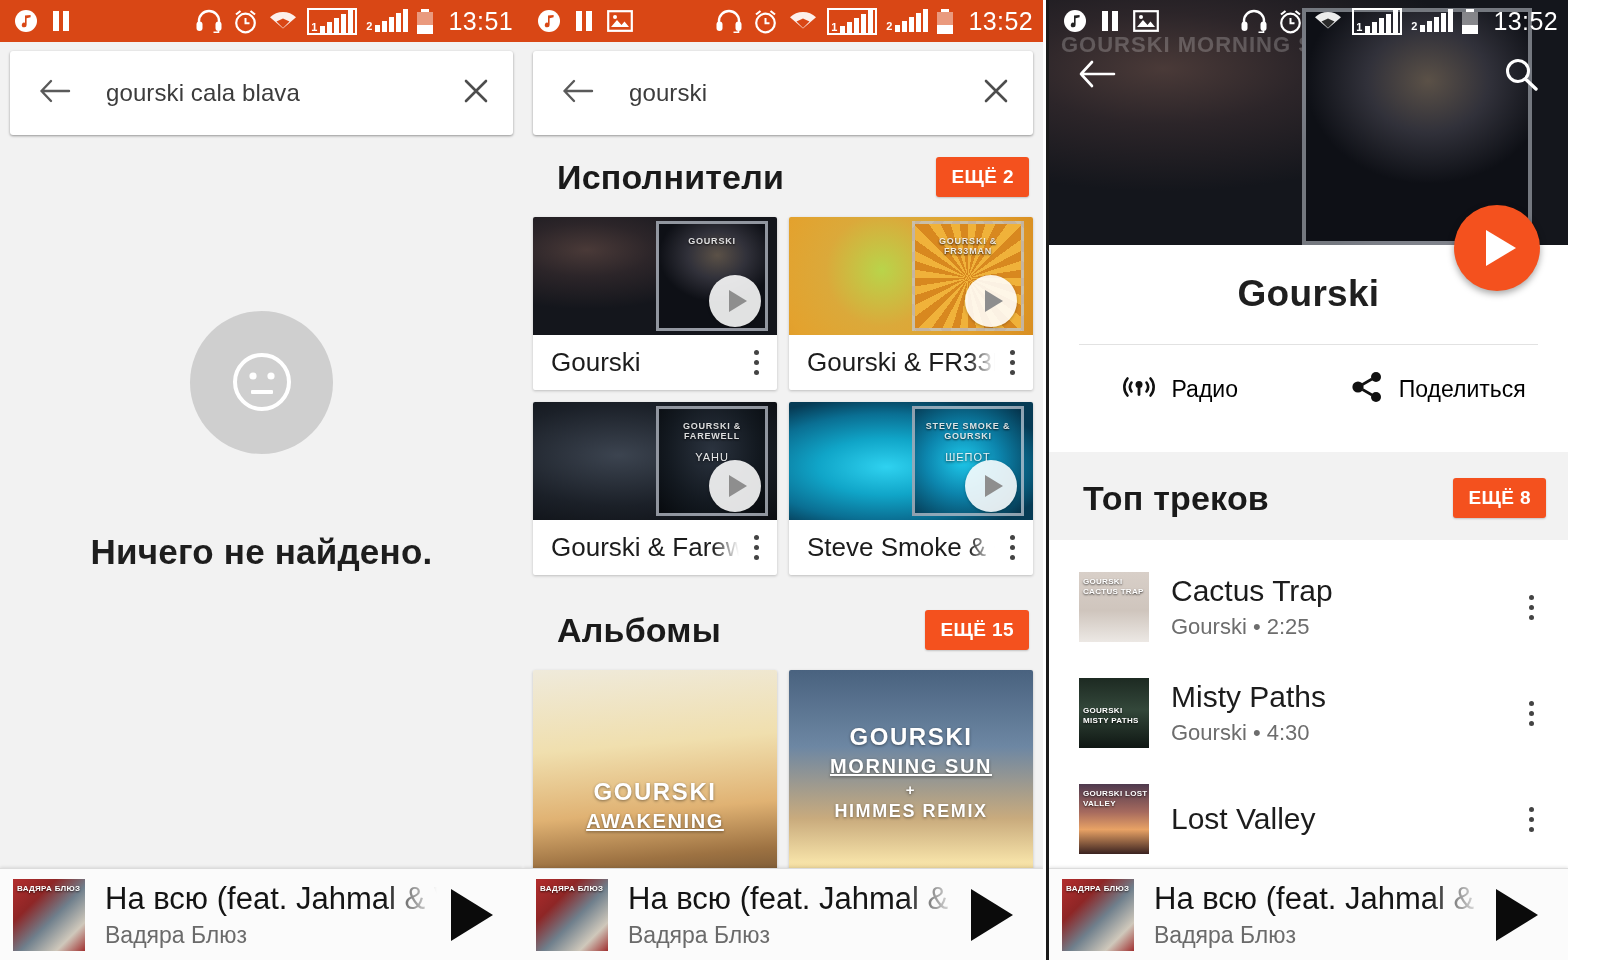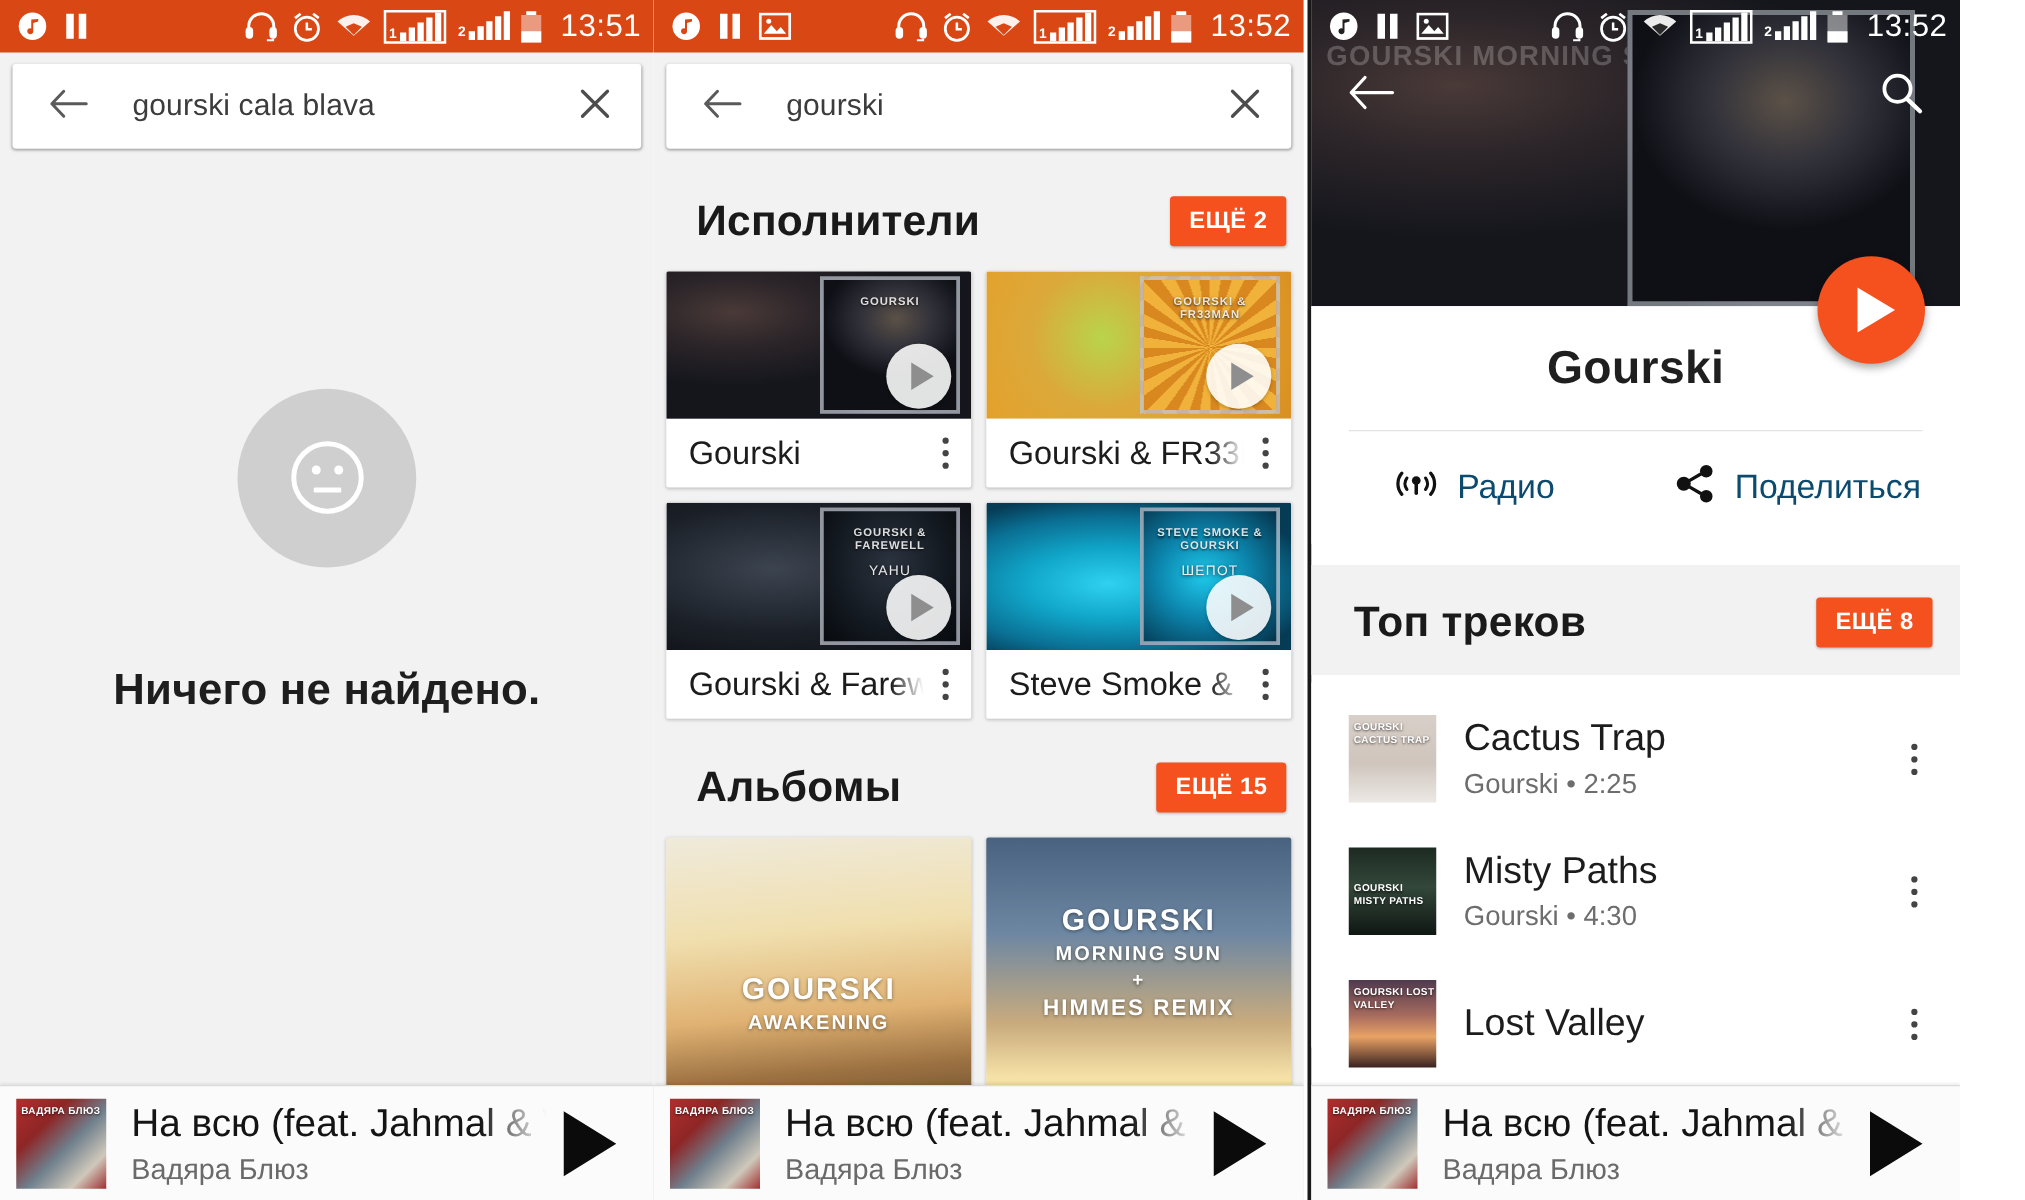--- a/index.html
+++ b/index.html
@@ -44,21 +44,21 @@
   .simnum { font-size: 11px; font-weight: 700; line-height: 1; padding: 1px 1px; border: 1.5px solid #fff; margin-bottom:0px; }
   .sim1box { border: 2px solid #fff; padding: 1px 2px 0 2px; display:inline-flex; align-items:flex-end; gap:3px;}
   .battery { width: 16px; height: 25px; border: 0; position: relative; }
   .battery .cap { position:absolute; top:0; left:4px; width:8px; height:3px; background:#fff; }
   .battery .body { position:absolute; top:3px; left:0; width:16px; height:22px; background: rgba(255,255,255,.45); }
   .battery .fill { position:absolute; bottom:0; left:0; width:16px; height:9px; background:#fff; }
 
   
   .searchwrap { position:absolute; top:42px; left:0; right:0; padding: 9px 10px 0 10px; z-index: 30; }
   .searchbar {
-    height: 68px; background:#fff; border-radius: 3px;
+    height: 84px; background:#fff; border-radius: 3px;
     box-shadow: 0 1px 3px rgba(0,0,0,.26), 0 1px 2px rgba(0,0,0,.16);
     display:flex; align-items:center; padding: 0 22px 0 28px;
   }
   .searchbar .back { cursor:pointer; flex:0 0 auto; }
   .searchbar .q { flex:1; margin-left: 34px; font-size: 24px; color:#3c3c3c; letter-spacing:.1px; }
   .searchbar .clear { flex:0 0 auto; cursor:pointer; }
 
   
   .empty { position:absolute; top:42px; left:0; right:0; bottom:120px;
            display:flex; flex-direction:column; align-items:center; justify-content:center; }
@@ -118,21 +118,21 @@
   .kebab { width: 34px; display:flex; flex-direction:column; align-items:center; gap:5px; cursor:pointer; }
   .kebab span { width:5px; height:5px; border-radius:50%; background:#444; display:block; }
 
   .albums { display:grid; grid-template-columns: 1fr 1fr; gap: 12px; padding: 0 10px; }
   .album { border-radius: 2px; overflow:hidden; height: 240px; position:relative;
            box-shadow: 0 1px 3px rgba(0,0,0,.22); }
   .album .atxt { position:absolute; left:0; right:0; top: 45%; text-align:center; color:#fff;
                  font-family:"Liberation Sans", sans-serif; font-weight:700; letter-spacing:1.6px;
                  text-shadow: 0 1px 3px rgba(0,0,0,.45); }
   .album .atxt .l1 { font-size: 24px; }
-  .album .atxt .l2 { font-size: 16px; margin-top: 4px; }
+  .album .atxt .l2 { font-size: 20px; margin-top: 4px; text-decoration: underline; }
   .album .atxt .l3 { font-size: 15px; margin-top: 3px; }
   .album .atxt .l4 { font-size: 18px; margin-top: 3px; }
 
   
   .hero { position:absolute; top:0; left:0; right:0; height: 245px; overflow:hidden; }
   .hero .herobg { position:absolute; inset:0; }
   .hero .herocover {
     position:absolute; right: 36px; top: 8px; bottom: 0; width: 230px;
     border: 4px solid rgba(200,205,215,.55);
     overflow:hidden;
@@ -146,21 +146,21 @@
     box-shadow: 0 3px 7px rgba(0,0,0,.35);
     cursor:pointer;
   }
   .fab .tri { width:0;height:0;border-left:30px solid #fff;
               border-top:18px solid transparent;border-bottom:18px solid transparent; margin-left:8px; }
   .artist-block { position:absolute; top:245px; left:0; right:0; background:#fff; padding-top: 28px; }
   .artist-name { text-align:center; font-size: 37px; font-weight:700; color:#1f1f1f; letter-spacing:.3px; }
   .hr { height:1px; background:#e2e2e2; margin: 29px 30px 0 30px; }
   .actions { display:flex; padding: 26px 0 27px 0; }
   .action { flex:1; display:flex; align-items:center; justify-content:center; gap:14px; cursor:pointer; }
-  .action .lbl { font-size: 27px; color:#0c4a6e; }
+  .action .lbl { font-size: 23px; color:#000000; }
   .toptracks-head {
     position:absolute; top: 452px; left:0; right:0; background:#f2f2f2;
     display:flex; align-items:center; justify-content:space-between;
     padding: 26px 22px 22px 34px;
   }
   .tracklist { position:absolute; top: 546px; left:0; right:0; bottom: 122px; background:#fff; padding-top: 8px; }
   .track { display:flex; align-items:center; height: 106px; padding: 0 20px 0 30px; cursor:pointer; }
   .track .thumb { width: 70px; height: 70px; flex:0 0 auto; overflow:hidden; position:relative;padding-left:20px; }
   .track .meta { flex:1; margin-left: 22px; }
   .track .t-title { font-size: 30px; color:#1c1c1c; line-height: 1.12; }

